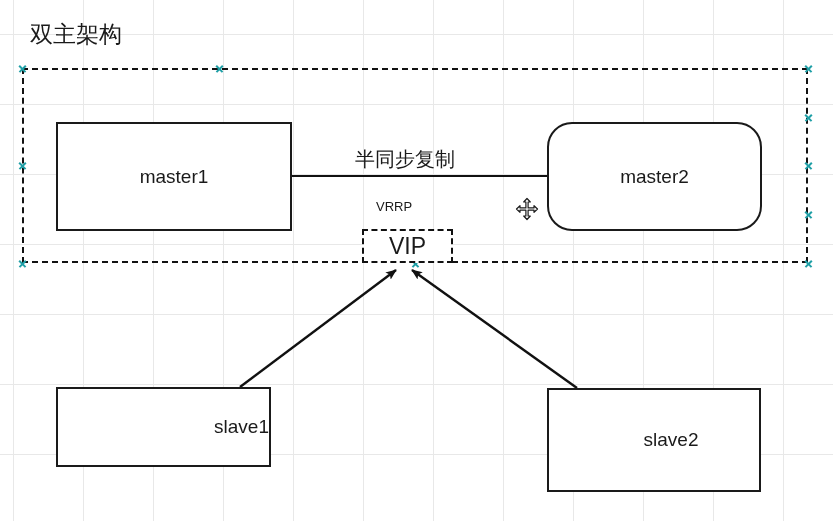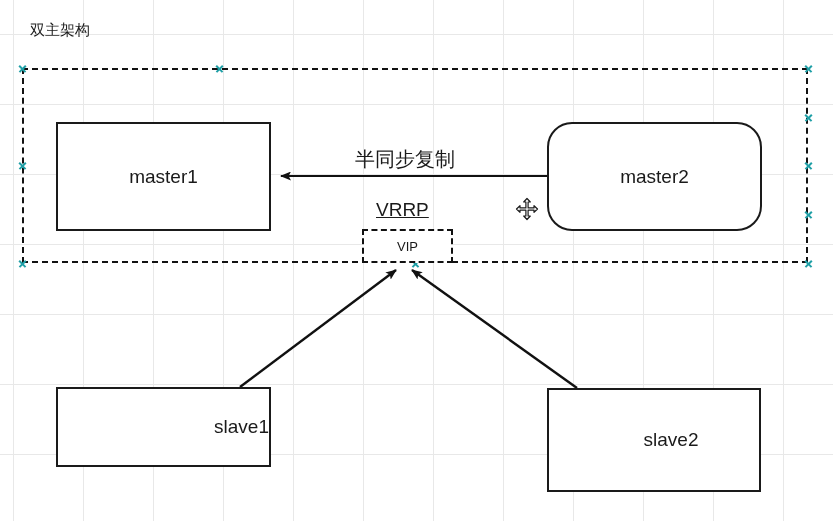--- a/index.html
+++ b/index.html
@@ -19,21 +19,21 @@
     background-position: 13px -36px;
     overflow: hidden;
     font-family: "Liberation Sans", "DejaVu Sans", sans-serif;
   }
 
   
   .diagram-title {
     position: absolute;
     left: 30px;
     top: 21px;
-    font-size: 15px;
+    font-size: 23px;
     color: #1a1a1a;
     line-height: 1.2;
     white-space: nowrap;
     user-select: none;
   }
 
   
   .group-box {
     position: absolute;
     left: 22px;
@@ -74,40 +74,40 @@
     border: 2px solid #1a1a1a;
     display: flex;
     align-items: center;
     justify-content: center;
     font-size: 19px;
     color: #1a1a1a;
     user-select: none;
   }
   .node.dashed {
     border: 2px dashed #111111;
-    font-size: 13px;
+    font-size: 23px;
   }
 
-  #node-master1 { left: 56px;  top: 122px; width: 215px; height: 109px; }
+  #node-master1 { left: 56px;  top: 122px; width: 236px; height: 109px; }
   #node-master2 { left: 547px; top: 122px; width: 215px; height: 109px; border-radius: 25px; }
   #node-slave1  { left: 56px;  top: 387px; width: 215px; height: 80px; justify-content: flex-end; }
   #node-slave2  { left: 547px; top: 388px; width: 214px; height: 104px; padding-left: 34px; }
   #node-vip     { left: 362px; top: 229px; width: 91px;  height: 34px; }
 
   
   .edge-label {
     position: absolute;
     font-size: 20px;
     color: #1a1a1a;
     white-space: nowrap;
     user-select: none;
     background: transparent;
   }
   #label-replication { left: 355px; top: 146px; }
-  #label-vrrp        { left: 376px; top: 199px; font-size: 19px; text-decoration: underline; }
+  #label-vrrp        { left: 376px; top: 199px; font-size: 13px; }
 
   
   #connectors {
     position: absolute;
     left: 0;
     top: 0;
     width: 833px;
     height: 521px;
     pointer-events: none;
   }

